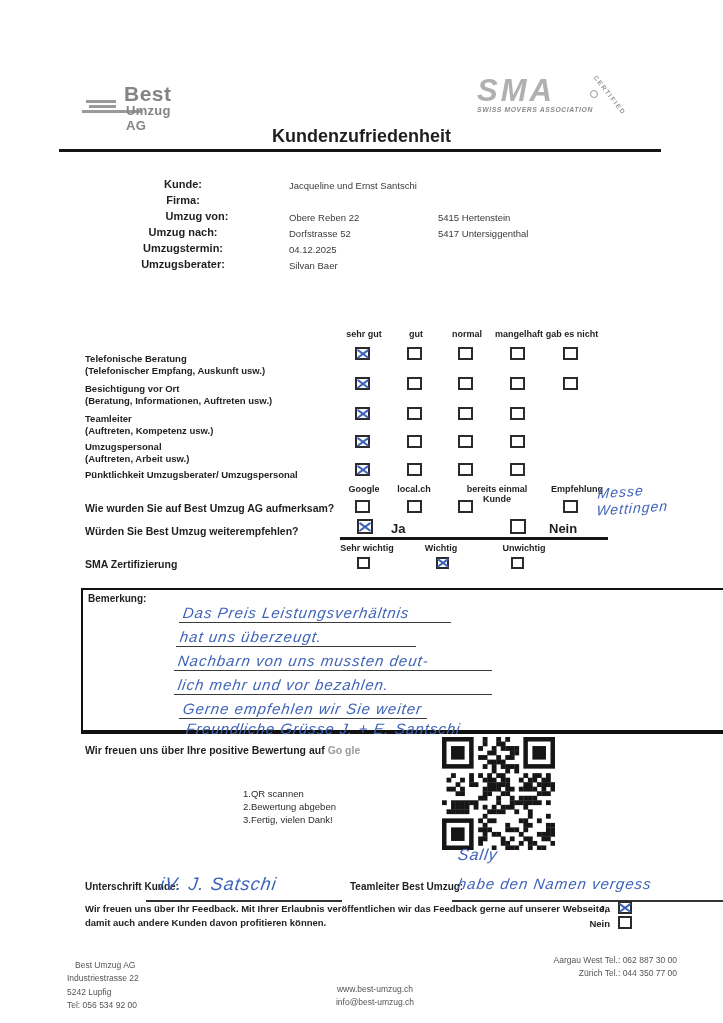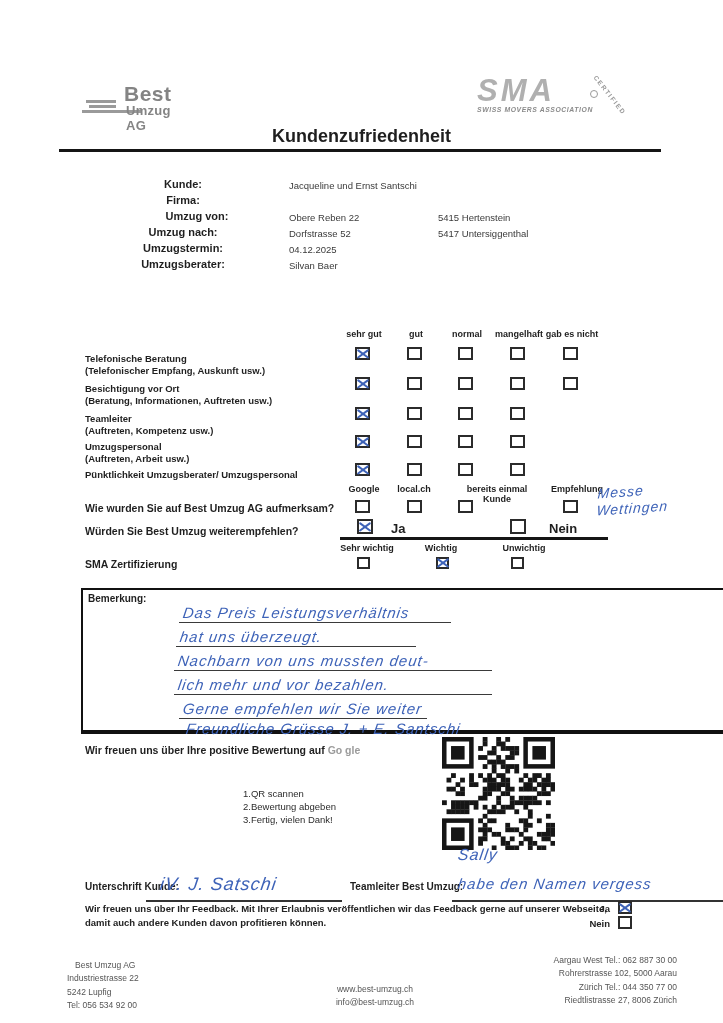--- a/index.html
+++ b/index.html
@@ -423,18 +423,16 @@
       <div style="position: static;">Industriestrasse 22</div>
       <div style="position: static;">5242 Lupfig</div>
       <div style="position: static;">Tel: 056 534 92 00</div>
     </div>
   <div class="footer" style="left:300px;top:983px;width:150px;text-align:center;" id="footer-center">
       <div style="position: static;">www.best-umzug.ch</div>
       <div style="position: static;">info@best-umzug.ch</div>
     </div>
   <div class="footer" style="left:440px;top:954px;width:237px;text-align:right;" id="footer-right">
       <div style="position: static;">Aargau West Tel.: 062 887 30 00</div>
-      <div style="position: static;">Rohrerstrasse 102, 5000 Aarau</div>
       <div style="position: static;">Zürich Tel.: 044 350 77 00</div>
-      <div style="position: static;">Riedtlistrasse 27, 8006 Zürich</div>
     </div>
 
 </div>
 
 </body></html>

